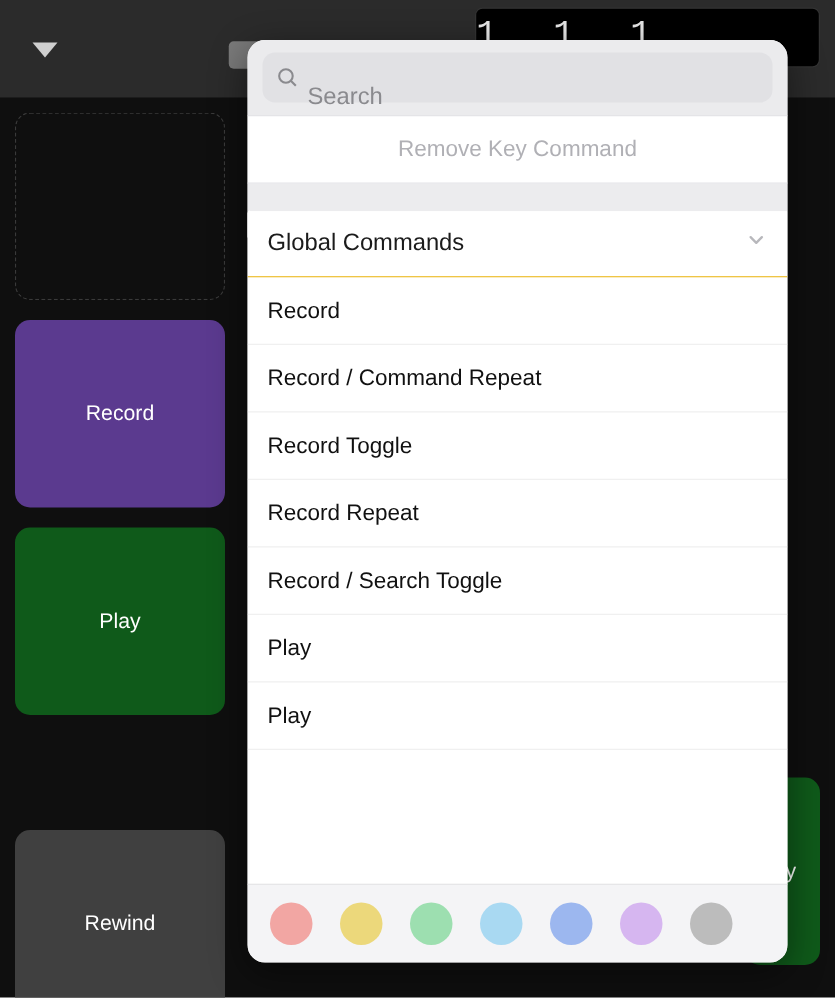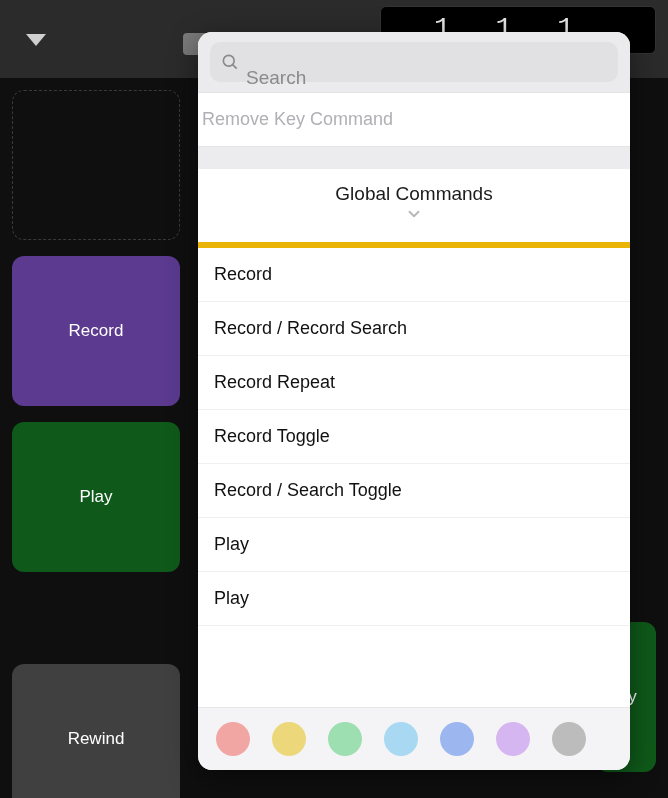--- a/index.html
+++ b/index.html
@@ -27,21 +27,21 @@
     position: absolute;
     right: 12px; top: 6px;
     width: 276px; height: 48px;
     background: #000;
     border: 1px solid #333;
     border-radius: 6px;
     color: #e8e8e8;
     font-family: "Courier New", monospace;
     font-size: 28px;
     letter-spacing: 14px;
-    text-align: center;
+    text-align: left;
     padding: 6px 14px 0 0;
   }
   .small-grey-chip {
     position: absolute;
     left: 183px; top: 33px;
     width: 26px; height: 22px;
     background: #7a7a7a;
     border-radius: 4px;
   }
   .grid {
@@ -110,38 +110,37 @@
     color: #8a8a8e;
   }
   .search svg { flex: 0 0 auto; margin-right: 6px; }
   .search input {
     border: none; outline: none; background: transparent;
     font-size: 19px; color: #333; width: 100%; margin-top: 32px;
   }
   .search input::placeholder { color: #8a8a8e; }
   .remove-row {
     background: #fff;
-    text-align: left;
+    text-align: center;
     color: #b0b0b5;
     font-size: 18px;
     padding: 16px 4px;
     border-top: 1px solid #e4e4e7;
     border-bottom: 1px solid #e4e4e7;
   }
   .spacer { height: 22px; background: #ececee; }
   .section-header {
     display: flex;
     align-items: center;
     justify-content: space-between;
     padding: 14px 16px;
     font-size: 19px;
     color: #1b1b1b;
     background: #fff;
-    border-bottom: 6px solid #eab308;
-    flex-direction: column;
+    border-bottom: 1px solid #eab308;
   }
   .section-header .chev {
     color: #b8b8bc;
   }
   .list {
     flex: 1;
     overflow-y: auto;
     background: #fff;
   }
   .row {
@@ -206,23 +205,23 @@
   <div class="section-header">
     <span>Global Commands</span>
     <span class="chev">
       <svg width="18" height="18" viewBox="0 0 24 24" fill="none" stroke="#b8b8bc" stroke-width="2.5" stroke-linecap="round" stroke-linejoin="round">
           <polyline points="6 9 12 15 18 9"></polyline>
         </svg>
     </span>
   </div>
   <div class="list" id="cmd-list">
       <div class="row">Record</div>
-      <div class="row">Record / Record Search</div>
+      <div class="row">Record / Command Repeat</div>
+      <div class="row">Record Toggle</div>
       <div class="row">Record Repeat</div>
-      <div class="row">Record Toggle</div>
       <div class="row">Record / Search Toggle</div>
       <div class="row">Play</div>
       <div class="row">Play</div>
     </div>
   <div class="color-strip" id="color-strip">
       <div class="swatch" style="background: rgb(242, 166, 163);"></div>
       <div class="swatch" style="background: rgb(236, 216, 123);"></div>
       <div class="swatch" style="background: rgb(157, 223, 176);"></div>
       <div class="swatch" style="background: rgb(169, 217, 242);"></div>
       <div class="swatch" style="background: rgb(156, 183, 239);"></div>

